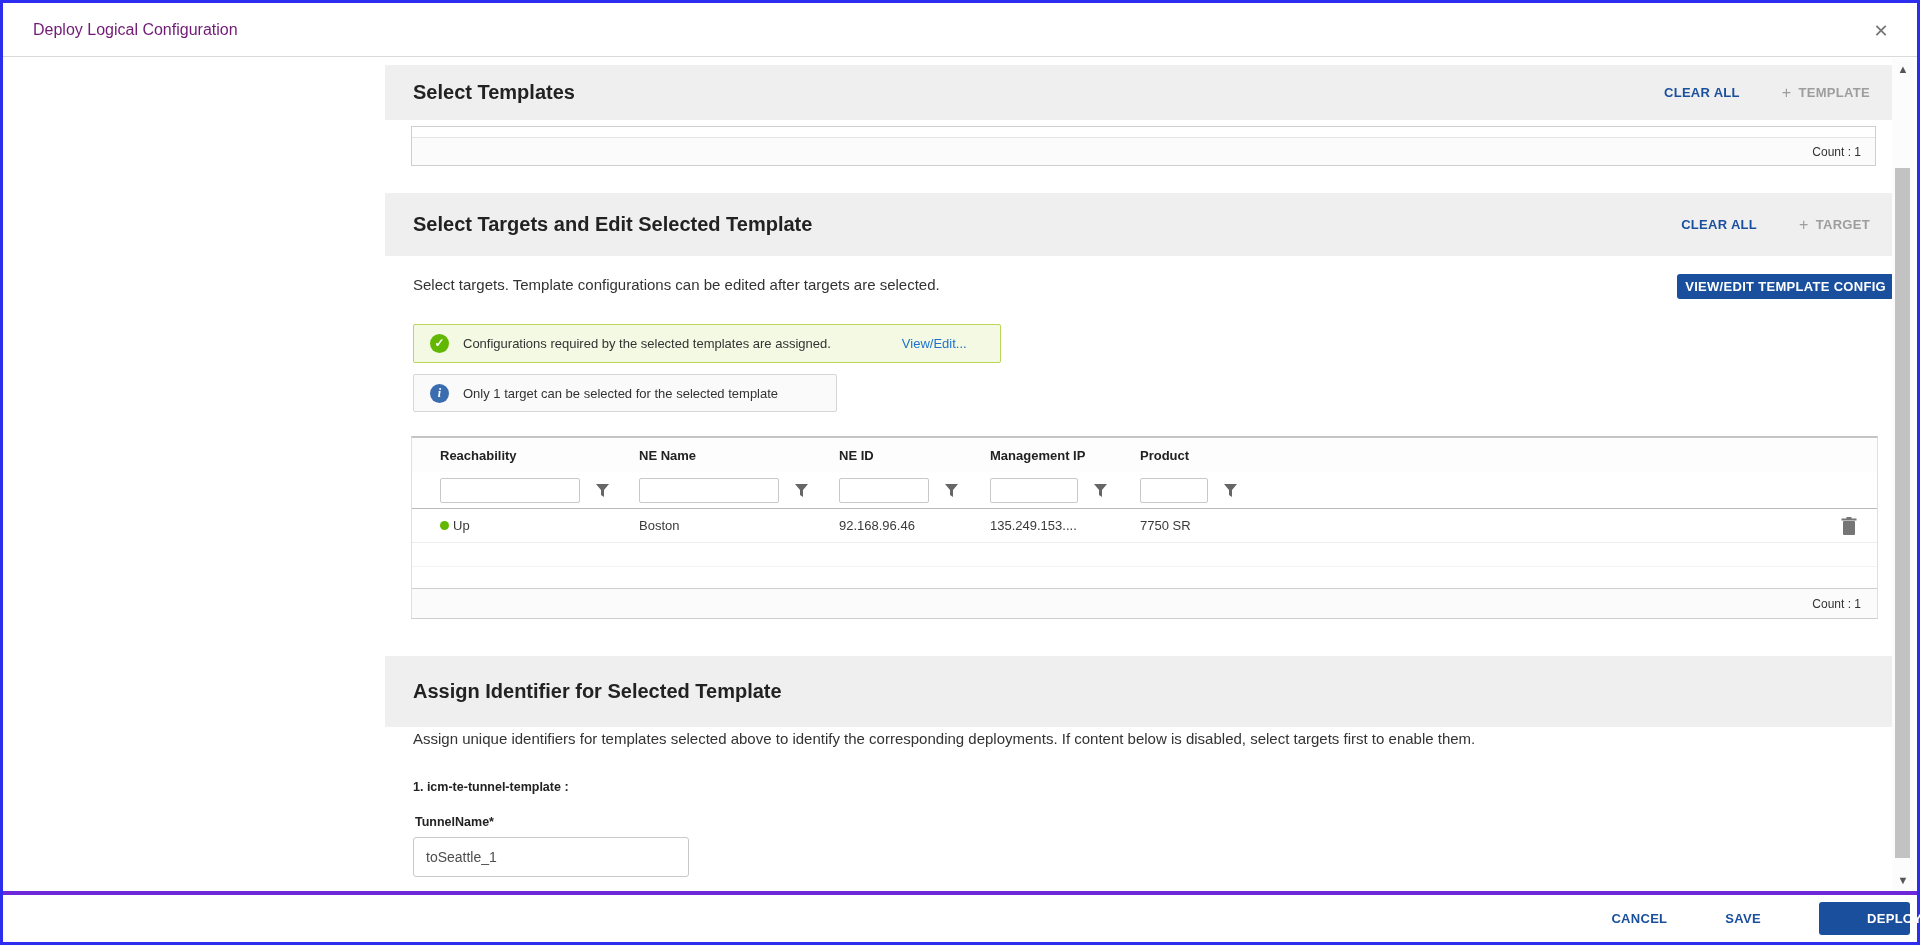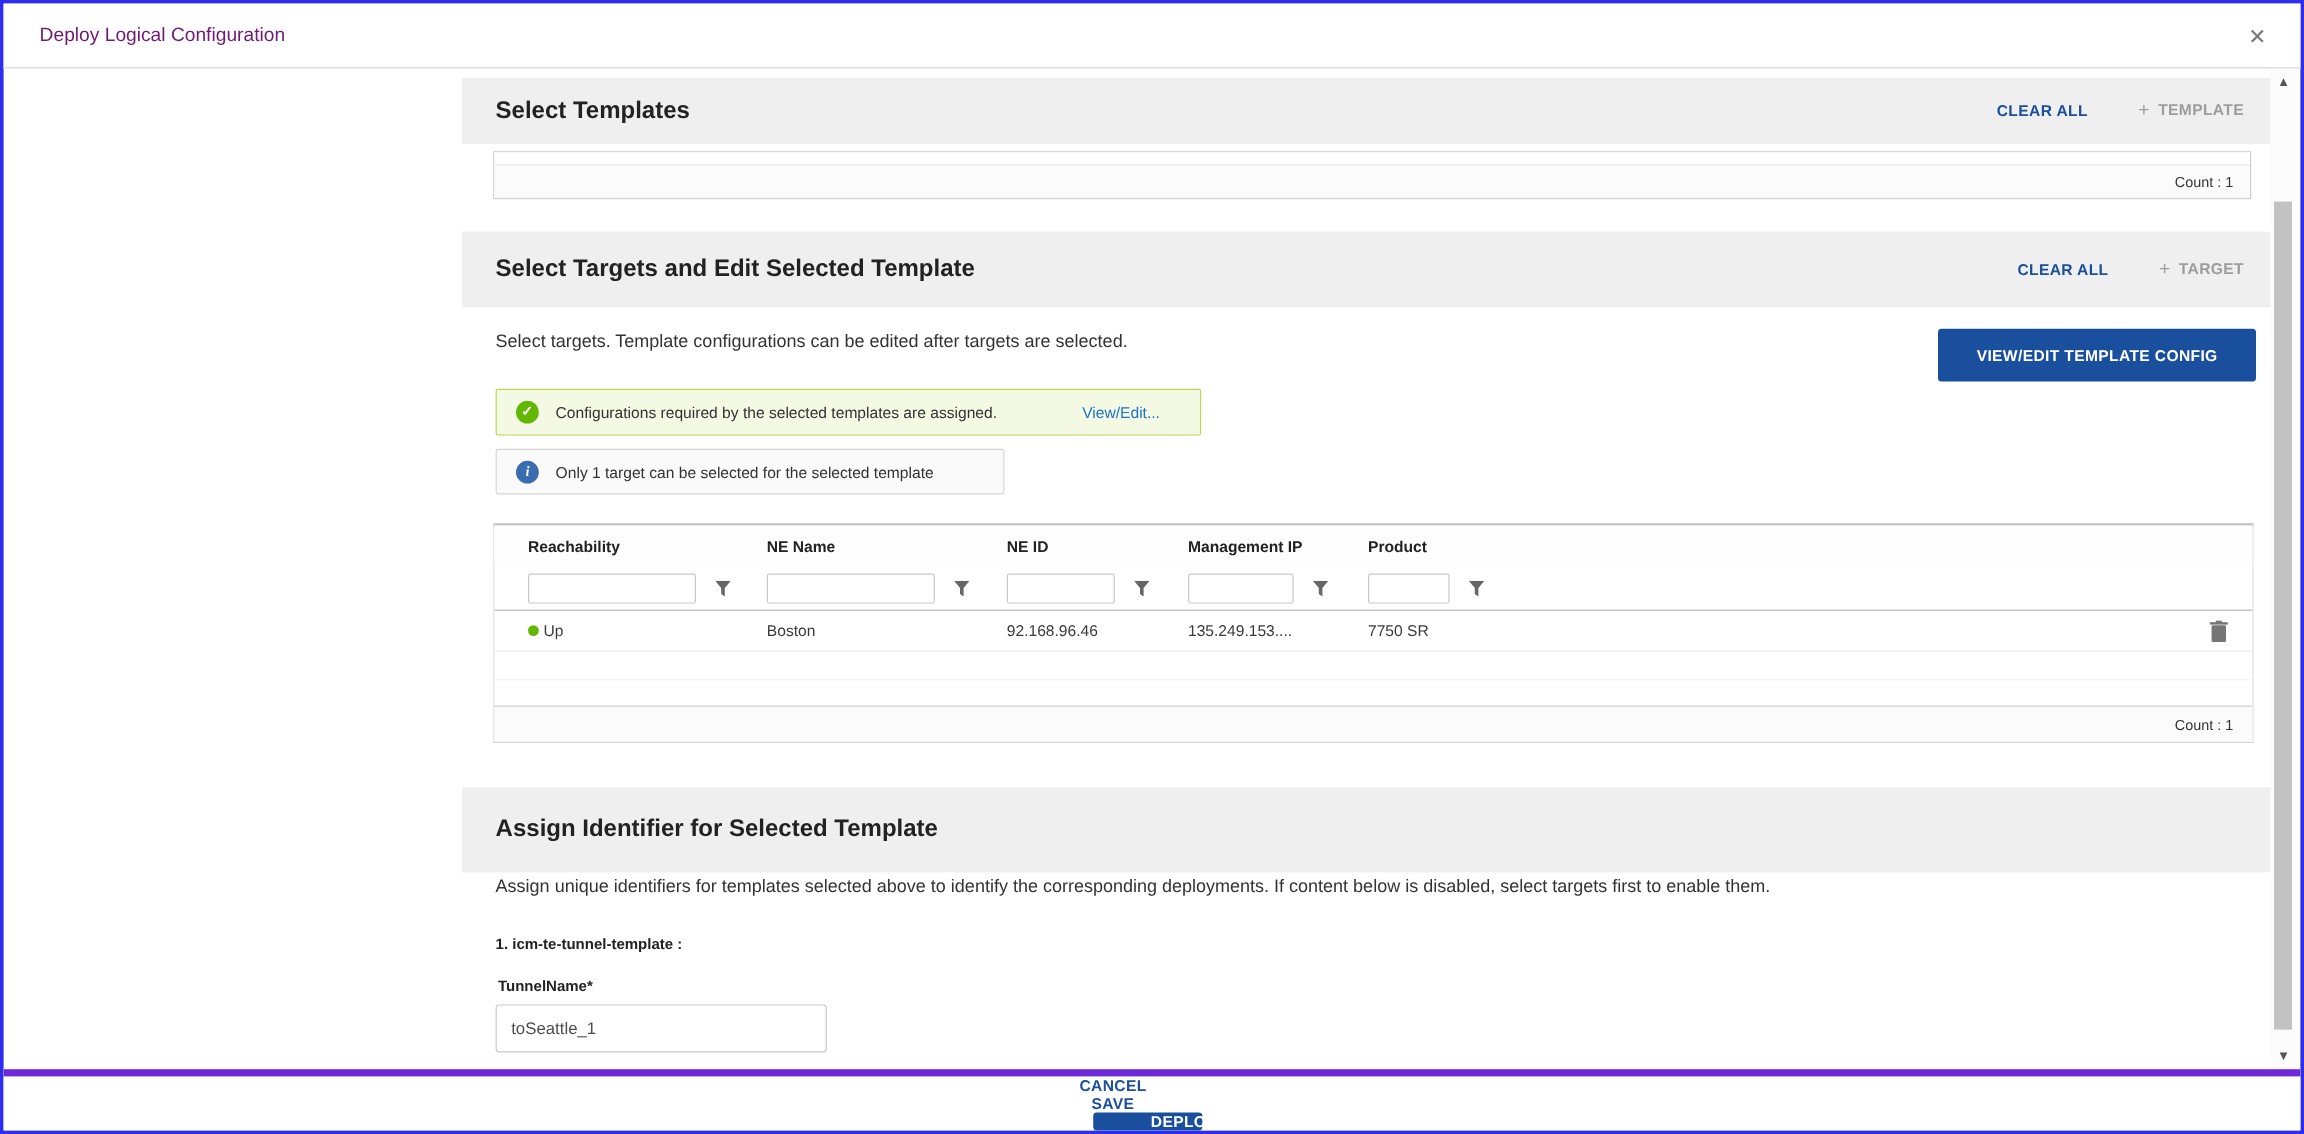--- a/index.html
+++ b/index.html
@@ -57,21 +57,21 @@
   }
 
   
   .targets-desc { position: absolute; left: 28px; top: 218px; font-size: 15px; color: #333; }
   .primary-btn {
     background: var(--accent, #1a4f9e); color: #fff; font-weight: bold; font-size: 13px;
     letter-spacing: .3px; border: none; border-radius: 3px; cursor: pointer;
     font-family: "Liberation Sans", sans-serif;
     padding-left: 48px;
   }
-  #view-edit-btn { position: absolute; right: 18px; top: 216px; height: 44px; padding: 0 32px; }
+  #view-edit-btn { position: absolute; right: 4px; top: 216px; height: 25px; padding: 0 8px; }
 
   .banner {
     position: absolute; left: 28px; display: flex; align-items: center;
     padding: 0 16px; font-size: 13px; color: #333; border-radius: 2px;
   }
   .banner-success { top: 266px; width: 588px; height: 39px; background: #f3f9e3; border: 1px solid #bcd65a; }
   .banner-info    { top: 316px; width: 424px; height: 38px; background: #fafafa; border: 1px solid #d6d6d6; }
   .banner .icon { width: 19px; height: 19px; border-radius: 50%; flex: 0 0 19px; margin-right: 14px;
                   color: #fff; font-size: 12px; font-weight: bold; text-align: center; line-height: 19px; }
   .icon-check { background: var(--green, #76b82a); }
@@ -120,22 +120,22 @@
   
   .scrollbar { position: absolute; right: 3px; top: 55px; width: 22px; bottom: 51px; background: #fcfcfc; }
   .scroll-arrow { position: absolute; left: 4px; width: 14px; height: 14px; color: #555; font-size: 11px;
                   line-height: 14px; text-align: center; cursor: pointer; }
   .arrow-up { top: 4px; } .arrow-down { bottom: 4px; }
   .scroll-thumb { position: absolute; left: 3px; width: 15px; top: 110px; height: 690px; background: #c2c2c2; cursor: pointer; }
 
   
   .footerbar {
     position: absolute; left: 0; right: 0; bottom: 0; height: 51px; background: #fff;
-    border-top: 6px solid #6d28d9; display: flex; align-items: center; justify-content: flex-end;
-    padding-right: 7px; gap: 0; flex-direction: column;
+    border-top: 4px solid #6d28d9; display: flex; align-items: center; justify-content: flex-end;
+    padding-right: 7px; gap: 0;
   }
   .footer-text-btn { font-size: 13px; font-weight: bold; letter-spacing: .3px; color: var(--accent, #1a4f9e);
                      cursor: pointer; margin-right: 58px; }
   #deploy-btn { width: 91px; height: 33px; }
 </style>
 </head>
 <body>
 
 <div class="dialog">
 

